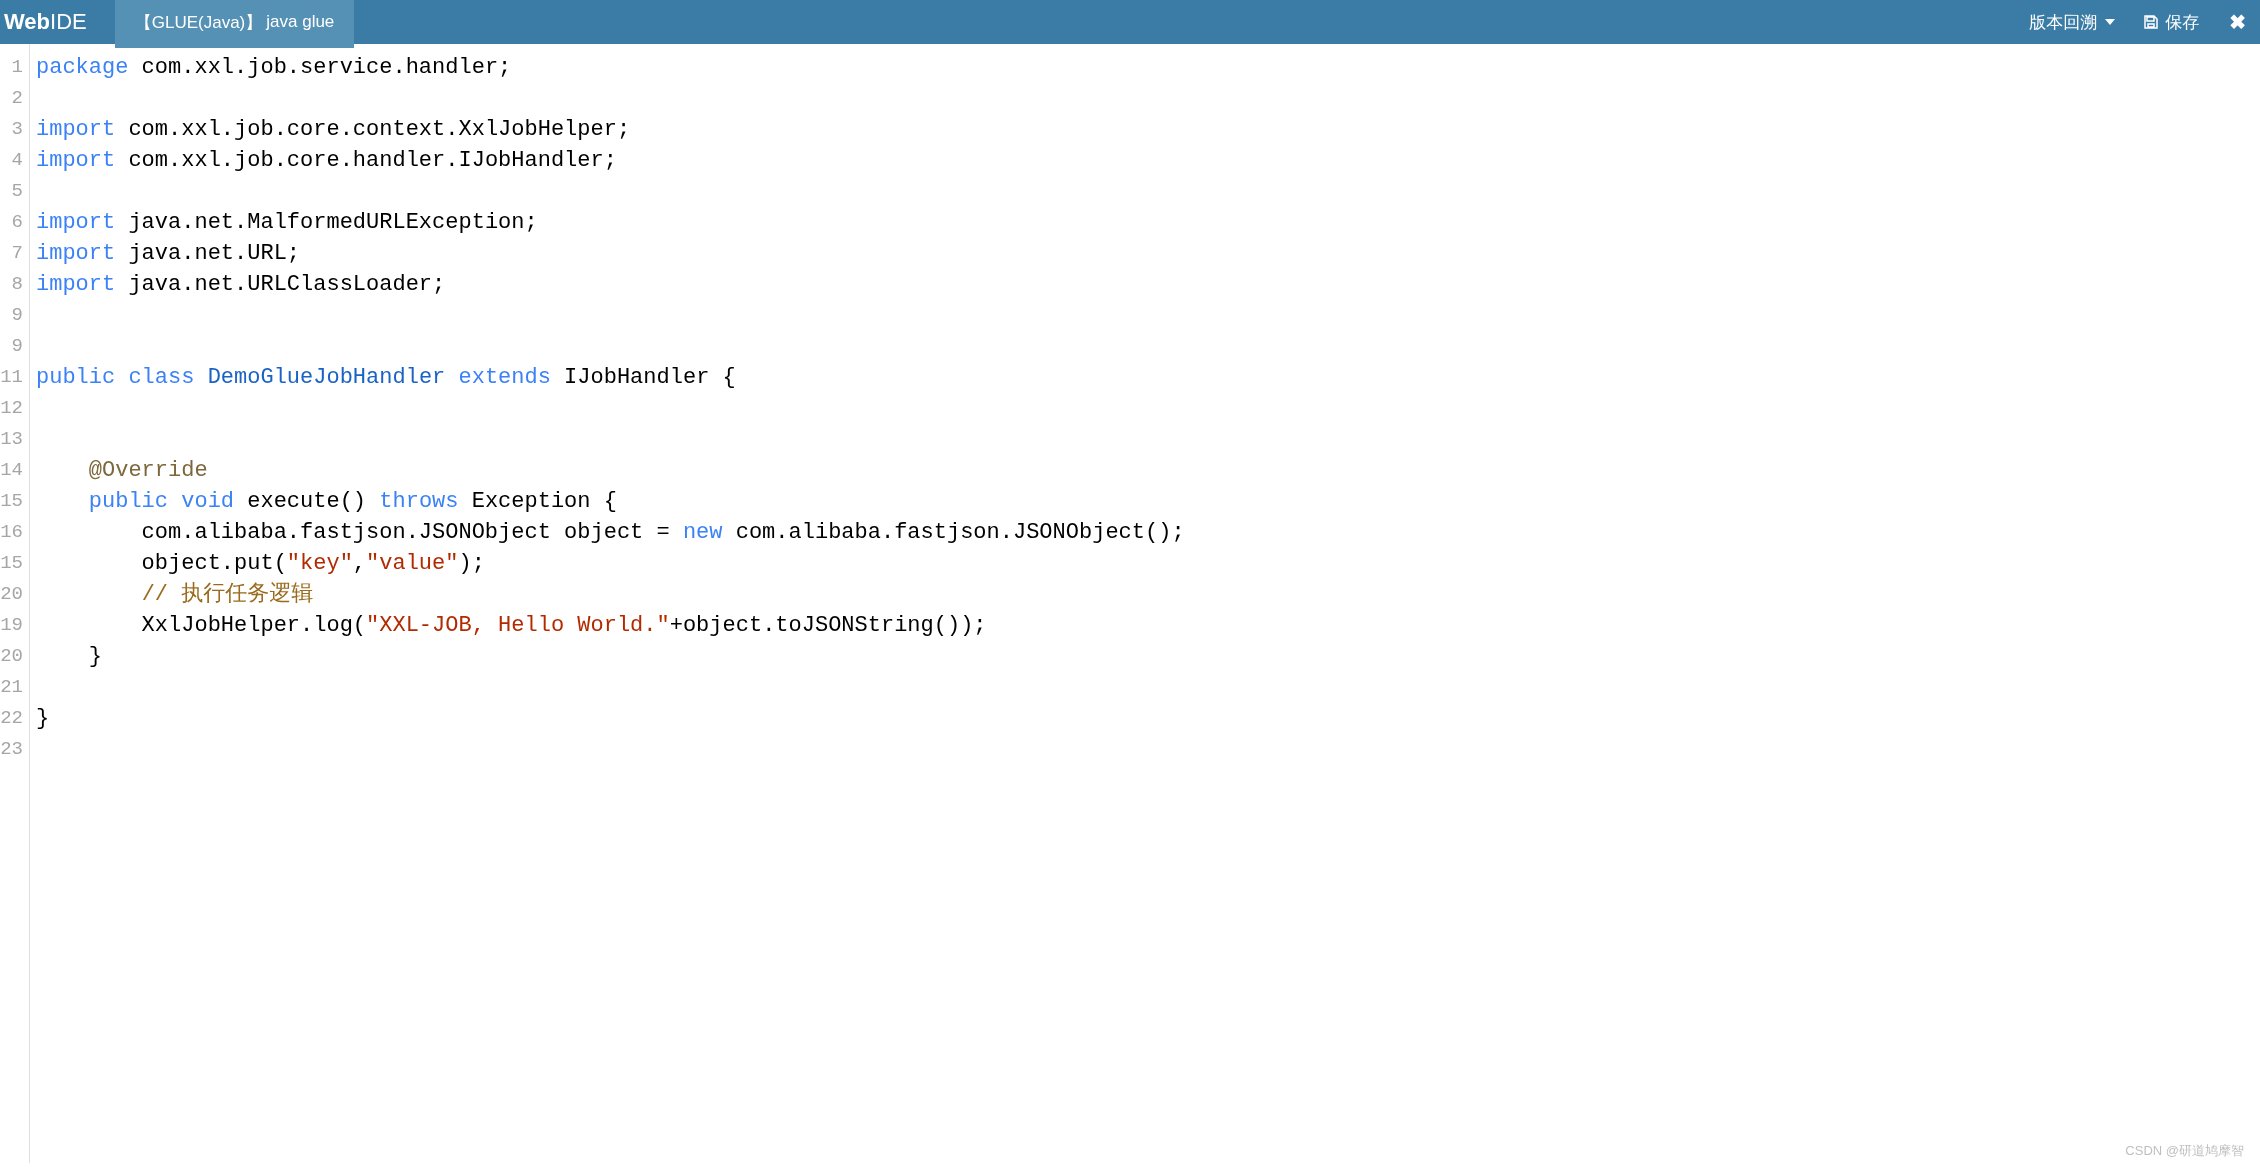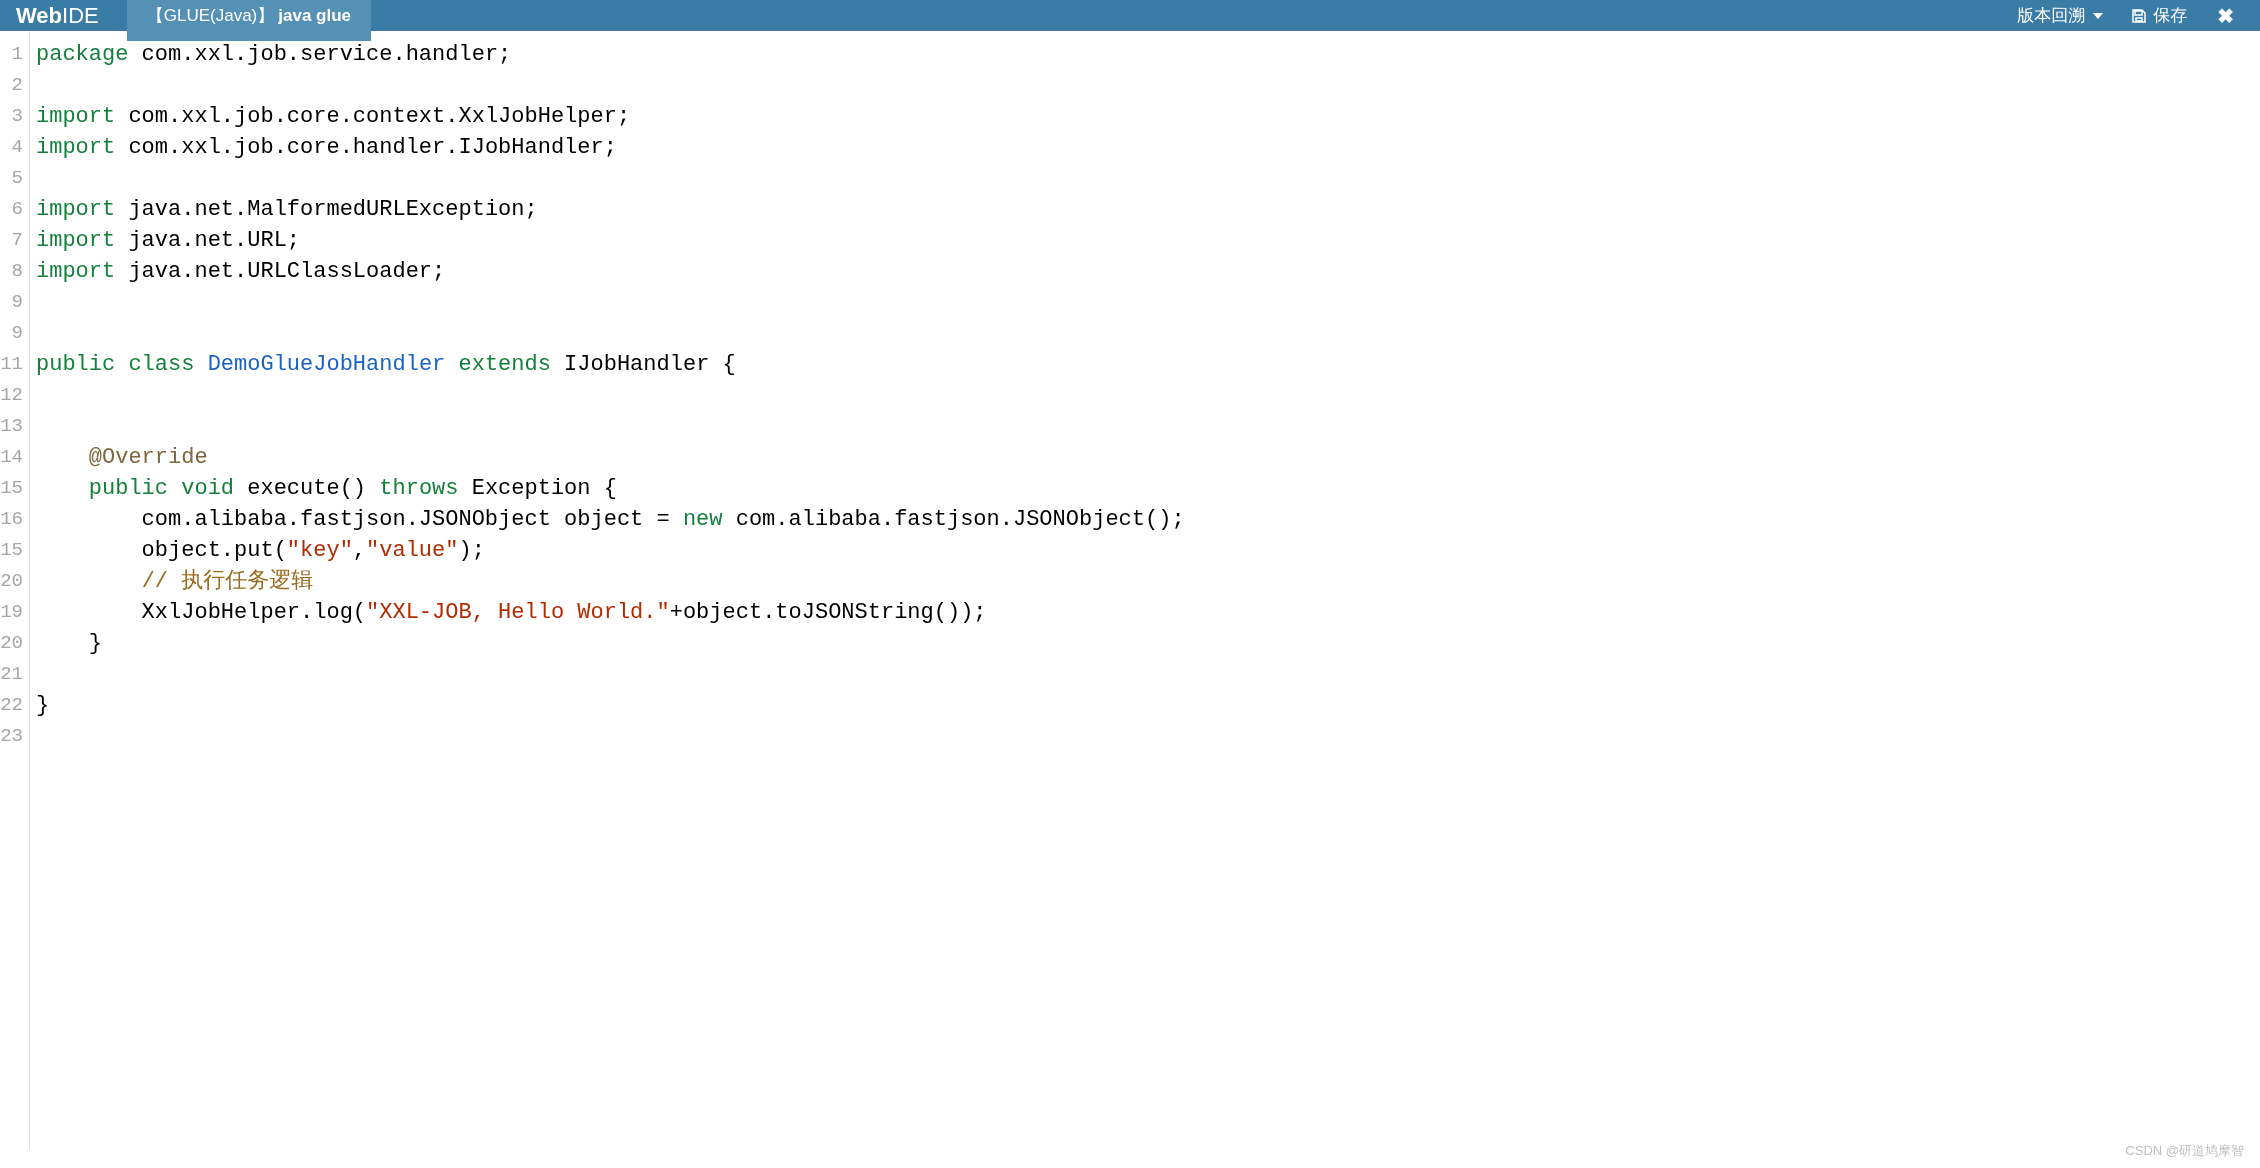--- a/index.html
+++ b/index.html
@@ -4,42 +4,42 @@
   <style>
     * { margin: 0; padding: 0; box-sizing: border-box; }
     body {
       font-family: -apple-system, BlinkMacSystemFont, "Segoe UI", sans-serif;
       background: #fff;
       overflow: hidden;
     }
     .header {
       background: #3a7ca5;
       color: #fff;
-      height: 31px;
+      height: 44px;
       display: flex;
       align-items: center;
-      padding: 0 16px;
+      padding: 0 4px;
     }
     .logo {
       font-size: 22px;
       font-weight: 400;
       margin-right: 28px;
     }
     .logo-bold { font-weight: 700; }
     .tab {
       background: #5590b5;
       color: #fff;
       font-size: 17px;
       padding: 14px 20px;
       display: flex;
       align-items: center;
       gap: 4px;
     }
     .tab-type { font-weight: 400; }
-    .tab-name { font-weight: 700; }
+    .tab-name { font-weight: 400; }
     .spacer { flex: 1; }
     .toolbar-btn {
       color: #fff;
       font-size: 17px;
       padding: 8px 14px;
       display: flex;
       align-items: center;
       gap: 6px;
       cursor: pointer;
       justify-content: center;
@@ -80,21 +80,21 @@
     .gutter div { padding-right: 6px; }
     .code {
       flex: 1;
       padding-top: 8px;
       padding-left: 6px;
       white-space: pre;
       color: #000;
       overflow: auto;
     }
     .code .line { min-height: 31px; }
-    .kw { color: #15803d; font-weight: 500; }
+    .kw { color: #3b82f6; font-weight: 500; }
     .cls { color: #1a63c4; }
     .ann { color: #7d673c; }
     .str { color: #b22a00; }
     .cmt { color: #9a6b1e; font-weight: 500; font-family: Liberation Mono, monospace; }
     .watermark {
       position: fixed;
       bottom: 8px; right: 16px;
       color: #bfbfbf;
       font-size: 13px;
       font-family: sans-serif;

